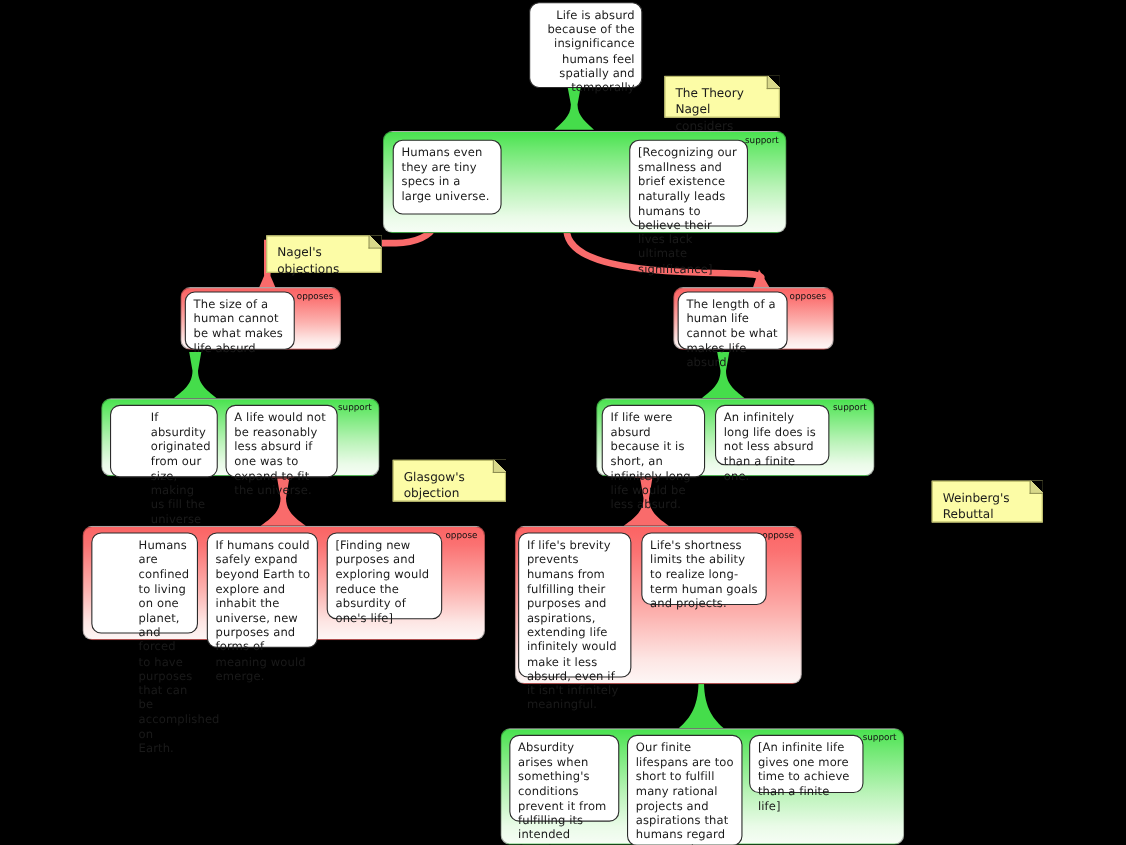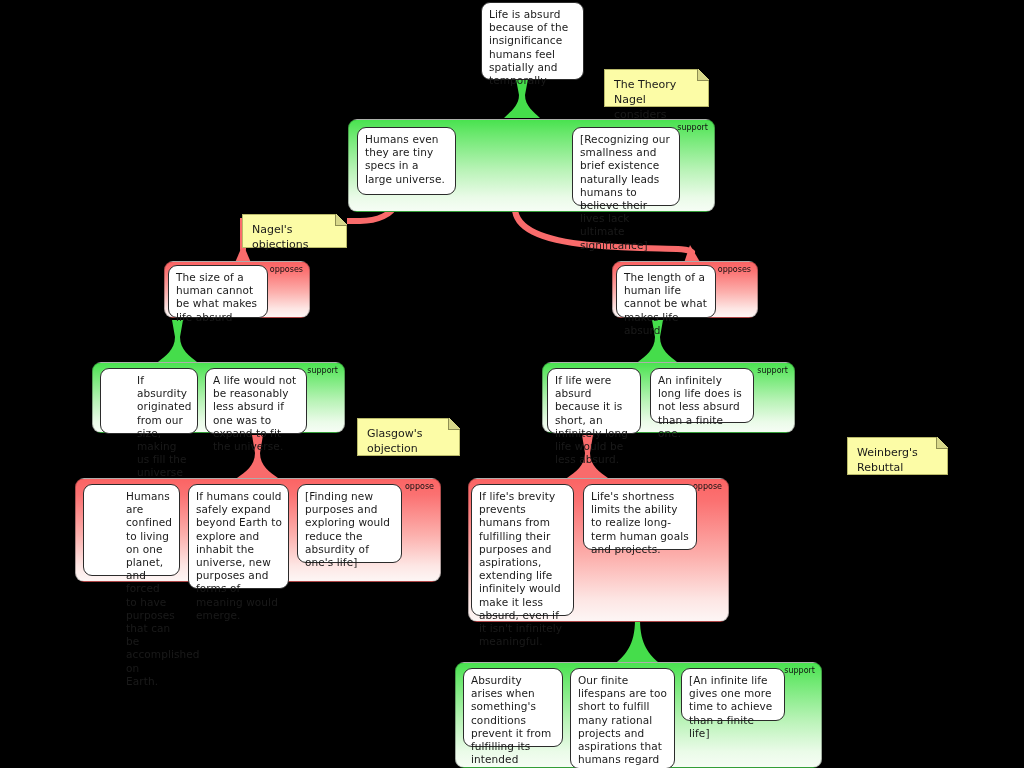--- a/index.html
+++ b/index.html
@@ -25,21 +25,21 @@
     letter-spacing:0;line-height:10px;white-space:nowrap;
   }
 
   
   .claim{
     position:absolute;background:#fff;border:1px solid #2b2b2b;border-radius:9px;
     box-sizing:border-box;padding:5px 6px 4px 7px;
     font-size:10.5px;line-height:13.2px;color:#1a1a1a;
     letter-spacing:.1px;
   }
-  .claim.root{box-shadow:none;}
+  .claim.root{box-shadow:none;text-align:right;}
 
   
   .note{
     position:absolute;background:#fcfca6;border:1px solid #b9b96a;
     box-sizing:border-box;padding:7px 9px;
     font-size:11px;line-height:15px;color:#1a1a1a;
   }
   .note .fold{
     position:absolute;right:-1px;top:-1px;width:11px;height:11px;
     background:linear-gradient(225deg,#000 0 48%,#d8d88a 48% 100%);

